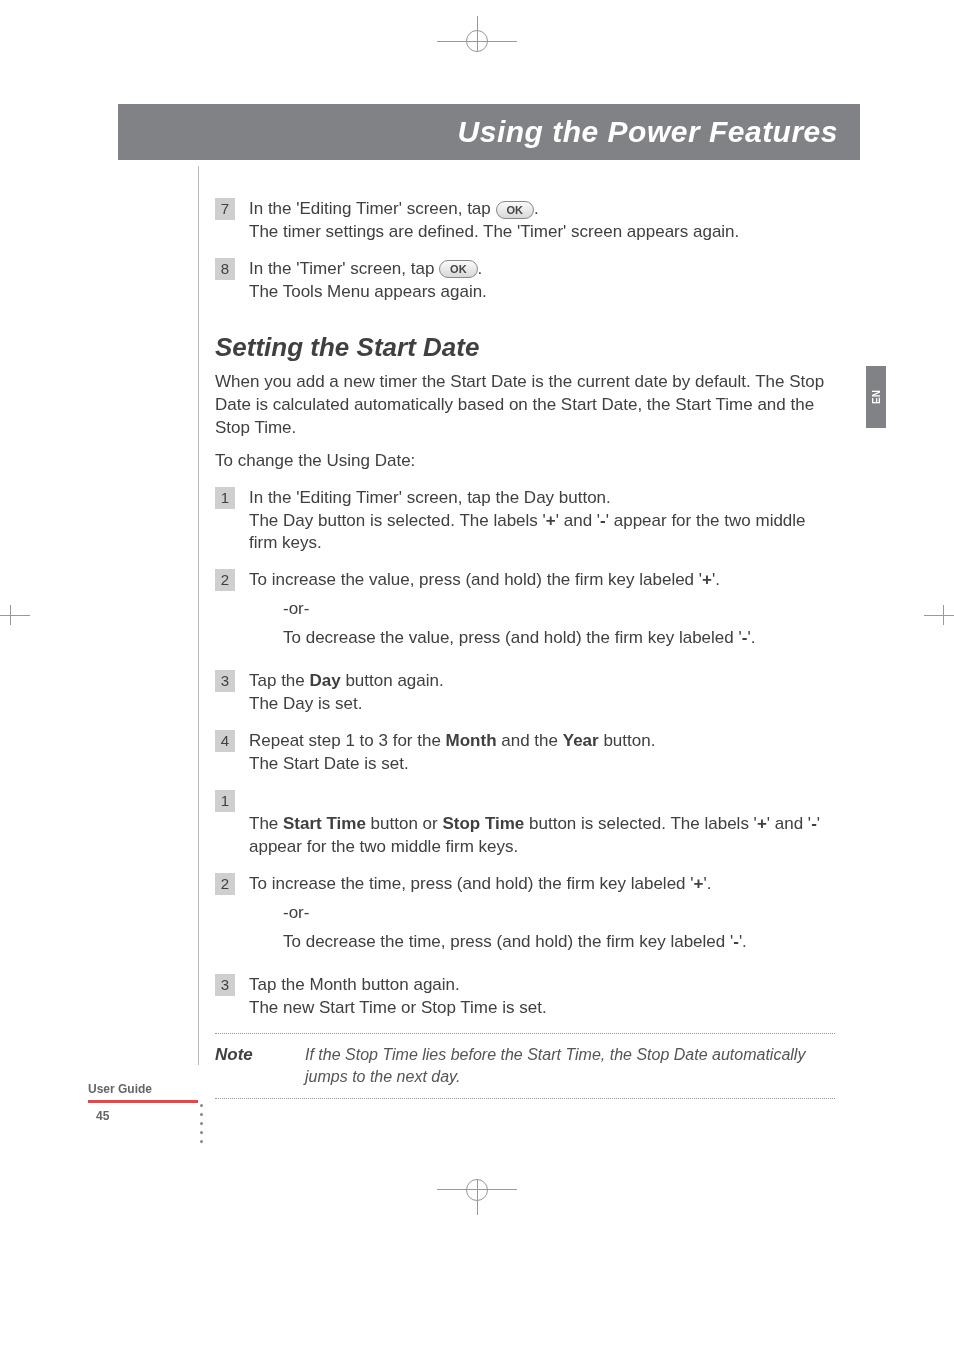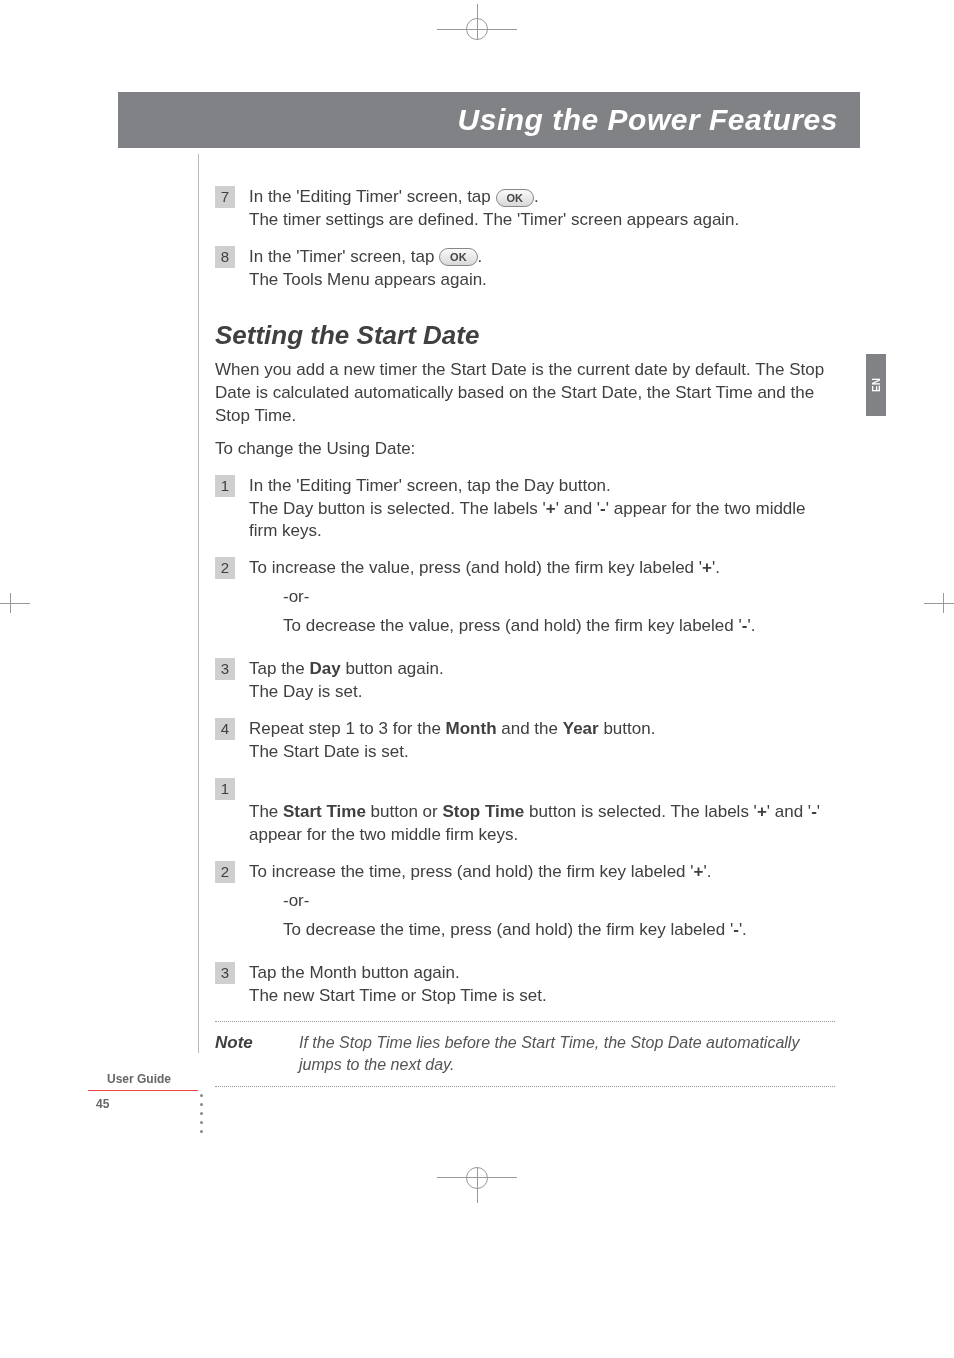--- a/index.html
+++ b/index.html
@@ -1,18 +1,18 @@
 <!DOCTYPE html>
 <html><head>
 <meta charset="utf-8">
 <style>
   * { box-sizing: border-box; margin: 0; padding: 0; }
   html, body { background: #fff; font-family: "Helvetica Neue", Helvetica, Arial, sans-serif; color: #333; }
   .page {
-    width: 954px; height: 1199px; position: relative; margin: 4px auto;
+    width: 954px; height: 1199px; position: relative; margin: 16px auto;
     background: #fff;
   }
   
   .crop-top { position:absolute; top:0; left:50%; transform:translateX(-50%); width:80px; height:36px; }
   .crop-top .c { position:absolute; border:1px solid #999; border-radius:50%; width:22px; height:22px; left:29px; top:14px;}
   .crop-top .vline{ position:absolute; left:40px; width:1px; height:36px; background:#999;}
   .crop-top .hline{ position:absolute; top:25px; left:0; width:80px; height:1px; background:#999;}
   .crop-bottom { position:absolute; bottom:0; left:50%; transform:translateX(-50%); width:80px; height:36px; }
   .crop-bottom .c { position:absolute; border:1px solid #999; border-radius:50%; width:22px; height:22px; left:29px; bottom:14px;}
   .crop-bottom .vline{ position:absolute; left:40px; width:1px; height:36px; background:#999;}
@@ -68,31 +68,31 @@
     border:1px solid #888; background:linear-gradient(#fafafa,#d8d8d8);
     border-radius:10px; padding:0 10px; font-size:11px; font-weight:bold;
     line-height:16px; color:#444;
     font-family:Arial, sans-serif;
   }
   .note-box{
     margin-top:14px;
     border-top:1px dotted #999;
     border-bottom:1px dotted #999;
     padding:10px 0;
-    display:flex; gap:24px;
+    display:flex; gap:30px;
   }
   .note-box .label{ font-weight:bold; font-style:italic; flex:0 0 60px; }
   .note-box .text{ font-style:italic; flex:1; color:#555; font-size:16px;}
   .footer{
     position:absolute; left:88px; bottom:92px; width:110px;
     text-align:left;
   }
   .footer .ug{
-    border-bottom:1px solid #ef4444; padding-bottom:4px; margin-bottom:6px;
-    font-size:12px; font-weight:bold; color:#666; text-align:center; padding-right:8px;
+    border-bottom:3px solid #ef4444; padding-bottom:4px; margin-bottom:6px;
+    font-size:12px; font-weight:bold; color:#666; text-align:left; padding-right:8px;
   }
   .footer .pg{
     font-size:12px; font-weight:bold; color:#666; padding-left:8px;
   }
   .footer .dots{
     position:absolute; left:112px; top:22px; display:flex; flex-direction:column; gap:6px;
   }
   .footer .dots span{
     width:3px; height:3px; border-radius:50%; background:#888;
   }

